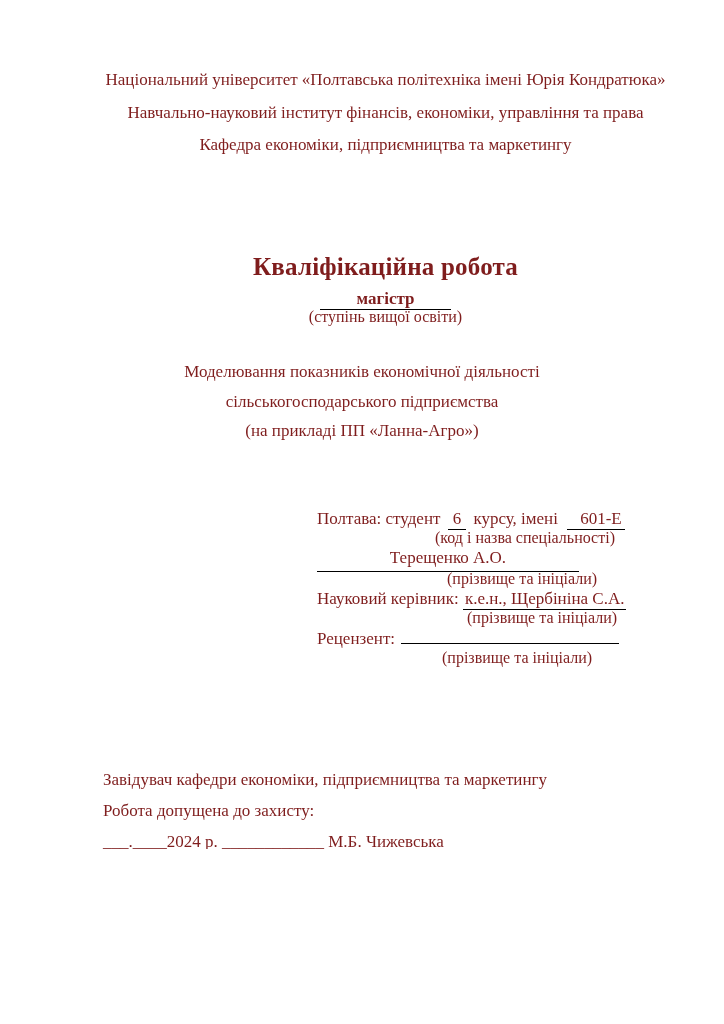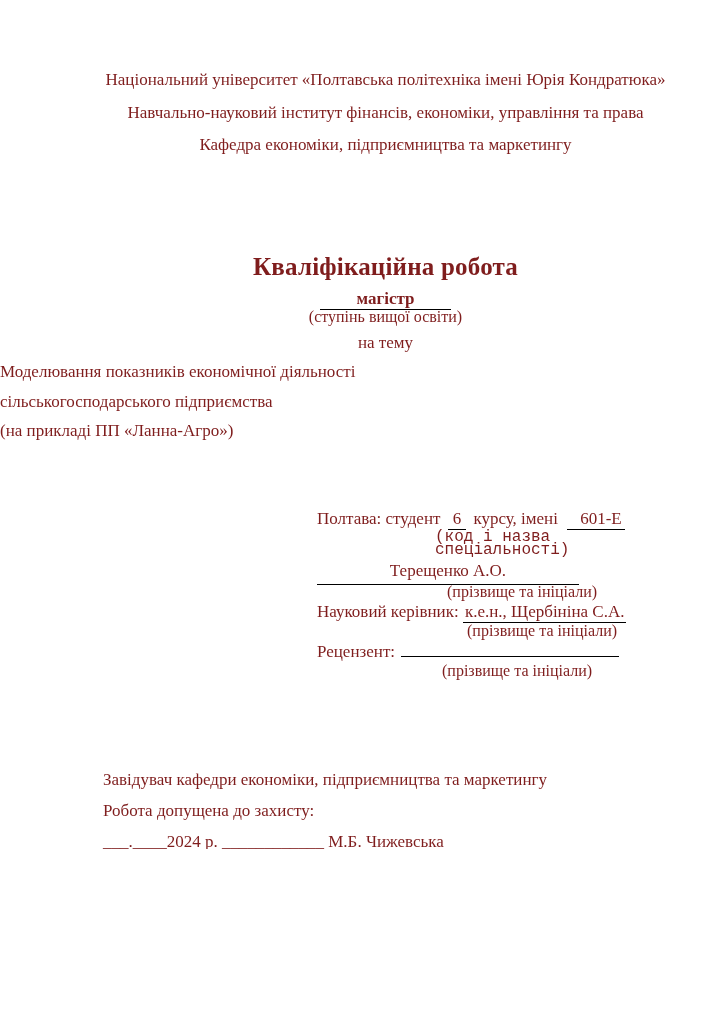--- a/index.html
+++ b/index.html
@@ -60,20 +60,21 @@
     left: 103px;
     width: 565px;
     text-align: center;
     line-height: 22px;
   }
   .topic-block {
     position: absolute;
     top: 357px;
     left: 0;
     width: 724px;
+    text-align: center;
     line-height: 29.5px;
   }
   .performer-block {
     position: absolute;
     top: 507px;
     left: 317px;
     width: 318px;
   }
   .p-line {
     line-height: 24px;
@@ -108,21 +109,21 @@
     padding: 0 2px 1px 2px;
   }
   .blank-line {
     display: inline-block;
     width: 218px;
     height: 1em;
     vertical-align: baseline;
     border-bottom: 1.6px solid #000;
     margin-left: 6px;
   }
-  .cap1 { margin-left: 118px; font-family: Liberation Mono, monospace; }
+  .cap1 { margin-left: 118px; }
   .cap2 { margin-left: 130px; }
   .cap3 { margin-left: 150px; }
   .cap4 { margin-left: 125px; }
   .mt2 { margin-top: 2px; }
   .admission-block {
     position: absolute;
     top: 764px;
     left: 103px;
     width: 580px;
     text-align: left;
@@ -149,21 +150,20 @@
   </div>
 
   <div class="col title-block">
     <h1 class="work-title">Кваліфікаційна робота</h1>
     <div class="degree-line">
       <span class="ul degree-value">магістр</span>
     </div>
     <div class="caption">(ступінь вищої освіти)</div>
   </div>
 
-  <div class="lead-line">на тему</div>
 
   <div class="topic-block">
     <div>Моделювання показників економічної діяльності</div>
     <div>сільськогосподарського підприємства</div>
     <div>(на прикладі ПП «Ланна-Агро»)</div>
   </div>
 
   <div class="performer-block">
     <div class="p-line">
       <span>Полтава: студент</span>

